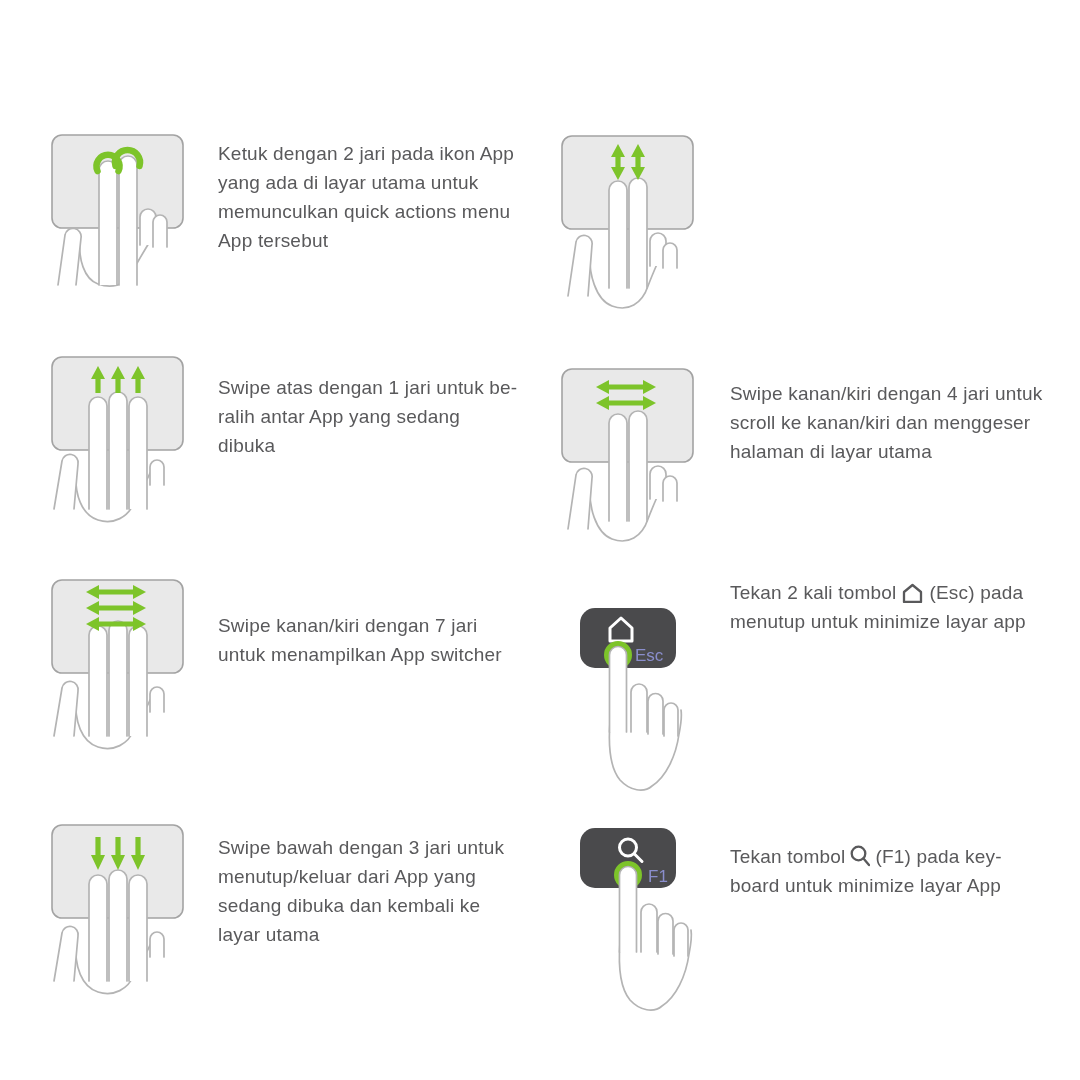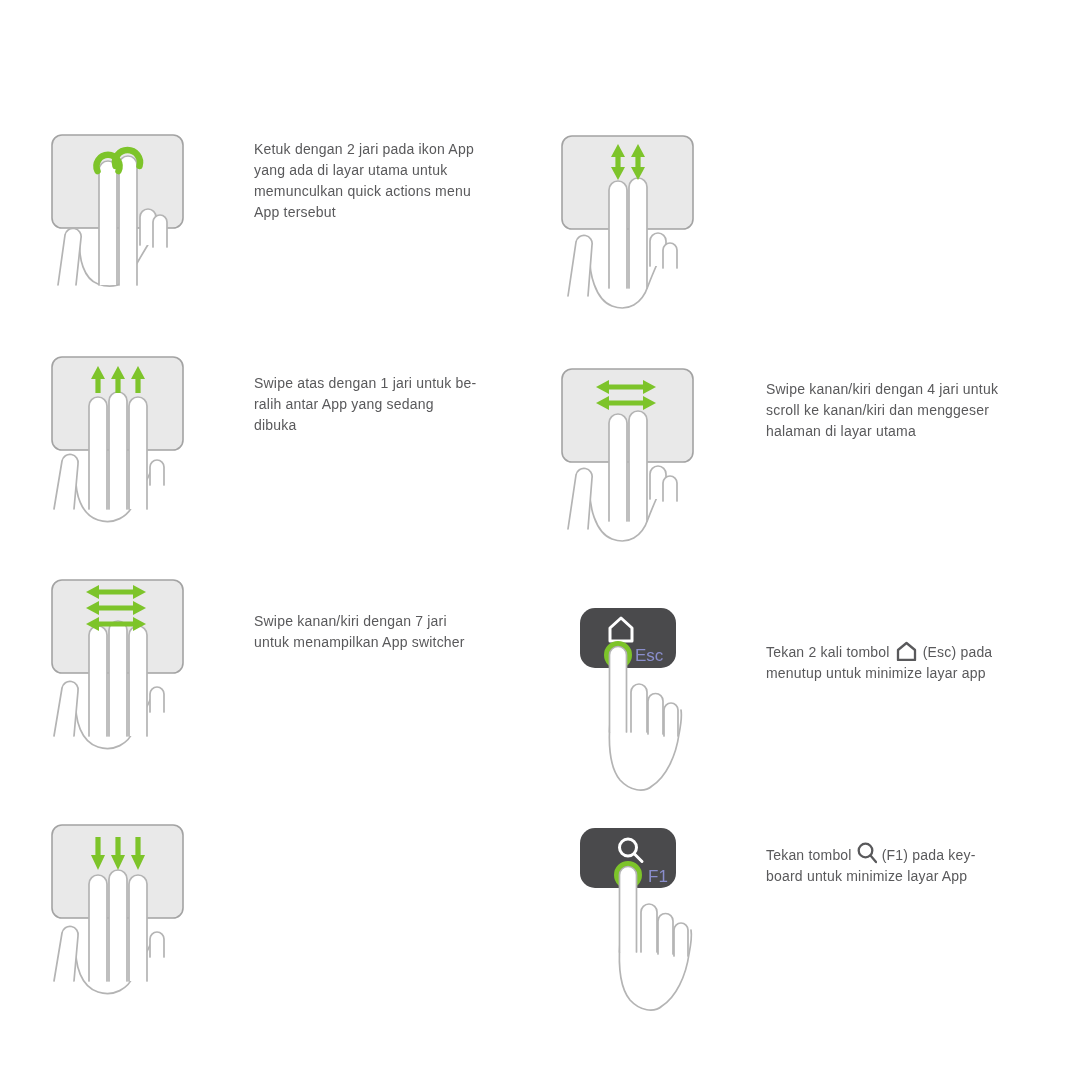--- a/index.html
+++ b/index.html
@@ -1,20 +1,20 @@
 <!DOCTYPE html>
 <html style="--background: #FFFFFF; --green: #7DC42A; --pad-fill: #E9E9E9; --pad-stroke: #A3A3A3; --hand-stroke: #B4B4B4; --key-fill: #4A4A4C; --key-label: #8A8ECC; --text: #59595B;"><head>
 <meta charset="utf-8">
 <style>
   html,body{margin:0;padding:0;background:#fff;}
   .canvas{position:relative;width:1080px;height:1080px;background:var(--background,#fff);overflow:hidden;
           font-family:"Liberation Sans",sans-serif;}
   .illus{position:absolute;}
-  .desc{position:absolute;font-size:14px;line-height:21px;letter-spacing:.2px;
-        color:var(--text,#59595b);white-space:pre-line;margin-left:36px;}
+  .desc{position:absolute;font-size:19px;line-height:29px;letter-spacing:.2px;
+        color:var(--text,#59595b);white-space:pre-line;}
   .inline-icon{display:inline-block;vertical-align:-4px;margin:0 5px;
         stroke:var(--text,#59595b);fill:none;stroke-width:2.3;stroke-linejoin:round;stroke-linecap:round;}
   .pad{fill:var(--pad-fill,#e9e9e9);stroke:var(--pad-stroke,#a3a3a3);stroke-width:1.6;}
   .hand{fill:#fff;stroke:var(--hand-stroke,#b4b4b4);stroke-width:1.7;
         stroke-linejoin:round;stroke-linecap:round;}
   .ga-line{stroke:var(--green,#7dc42a);stroke-width:5.2;}
   .ga-head{fill:var(--green,#7dc42a);stroke:none;}
   .tap-arc{fill:none;stroke:var(--green,#7dc42a);stroke-width:6.5;stroke-linecap:round;}
   .ring{fill:none;stroke:var(--green,#7dc42a);stroke-width:5;}
   .keycap{fill:var(--key-fill,#4a4a4c);stroke:none;}
@@ -143,21 +143,21 @@
     <text class="keylabel" x="57" y="57">Esc</text>
     <circle class="ring" cx="40" cy="51" r="11.5"></circle>
     <g>
       <path class="hand" d="M32,118 C30,144 32,164 42,176 C52,187 66,189 74,182 C88,173 98,152 101,130 C103,120 104,112 103,106"></path>
       <path class="hand" d="M53,128 V88 a8,8 0 0 1 16,0 V128"></path>
       <path class="hand" d="M70,130 V97 a7.5,7.5 0 0 1 15,0 V130"></path>
       <path class="hand" d="M86,132 V106 a7,7 0 0 1 14,0 V132"></path>
       <path class="hand" d="M31.5,128 V51 a8.5,8.5 0 0 1 17,0 V128"></path>
     </g>
   </svg>
-  <div class="desc" style="left:730px;top:641px;width:345px"><span>Tekan 2 kali tombol</span><svg class="inline-icon" width="23" height="20" viewBox="0 0 23 20">
+  <div class="desc" style="left:730px;top:578px;width:345px"><span>Tekan 2 kali tombol</span><svg class="inline-icon" width="23" height="20" viewBox="0 0 23 20">
         <path d="M3,19 V9 L11.5,2 L20,9 V19 Z"></path>
       </svg><span>(Esc) pada</span><br><span>menutup untuk minimize layar app</span></div>
 
   <svg class="illus" style="left:50px;top:823px" width="140" height="190" viewBox="0 0 140 190">
     <rect class="pad" x="2" y="2" width="131" height="93" rx="10"></rect>
     <g>
       <path class="hand" d="M26,118 C24,144 32,164 48,169 C64,174 78,166 84,152 C90,140 97,130 100,122"></path>
       <path class="hand" d="M4,158 L12,110 A8,8 0 0 1 28,113 L24,158"></path>
       <path class="hand" d="M100,134 V116 a7,7 0 0 1 14,0 V134"></path>
       <path class="hand" d="M39,158 V61 a9,9 0 0 1 18,0 V158"></path>
@@ -166,20 +166,24 @@
     </g>
     <g>
       <line class="ga-line" x1="48" y1="14" x2="48" y2="34"></line>
         <polygon class="ga-head" points="41,32 55,32 48,47"></polygon>
       <line class="ga-line" x1="68" y1="14" x2="68" y2="34"></line>
         <polygon class="ga-head" points="61,32 75,32 68,47"></polygon>
       <line class="ga-line" x1="88" y1="14" x2="88" y2="34"></line>
         <polygon class="ga-head" points="81,32 95,32 88,47"></polygon>
     </g>
   </svg>
+  <div class="desc" style="left:218px;top:833px;width:330px">Swipe bawah dengan 3 jari untuk
+menutup/keluar dari App yang
+sedang dibuka dan kembali ke
+layar utama</div>
 
   <svg class="illus" style="left:578px;top:824px" width="130" height="190" viewBox="0 0 130 190">
     <rect class="keycap" x="2" y="4" width="96" height="60" rx="15"></rect>
     <g class="keyicon">
       <circle cx="50" cy="23.5" r="8.5"></circle>
       <path d="M56.5,30 L64,37.5"></path>
     </g>
     <text class="keylabel" x="70" y="58">F1</text>
     <circle class="ring" cx="50" cy="51" r="11.5"></circle>
     <g>

